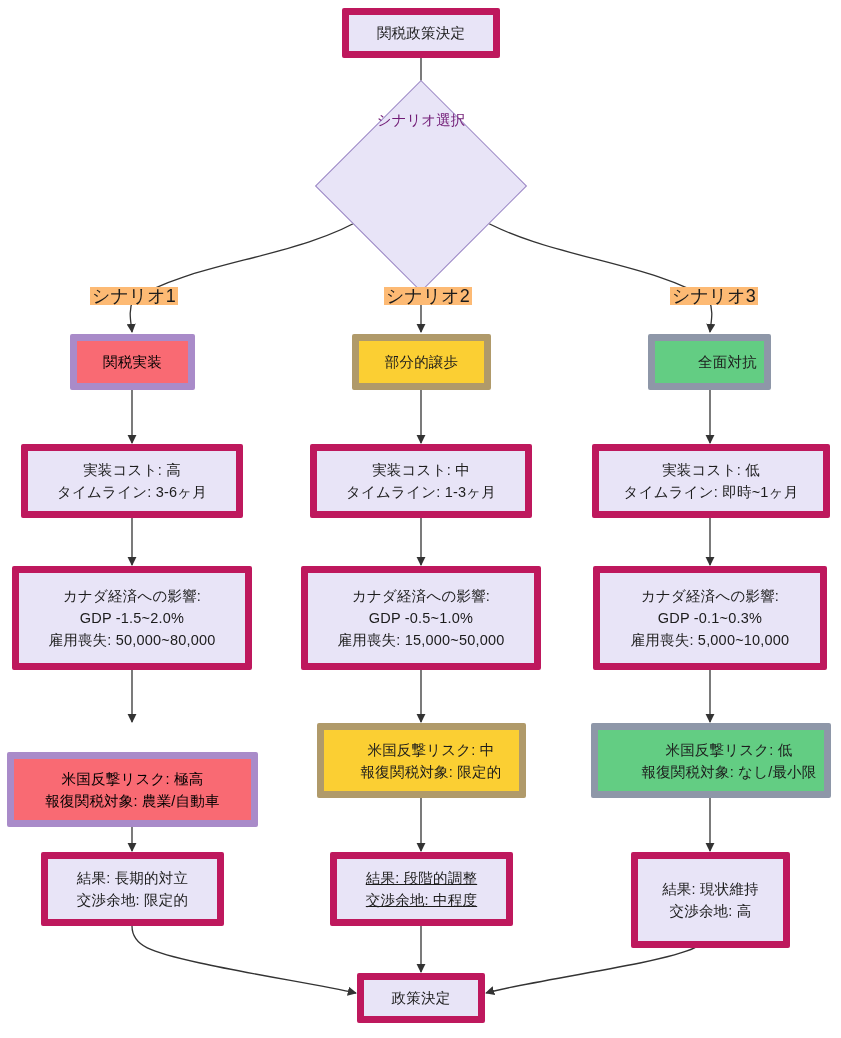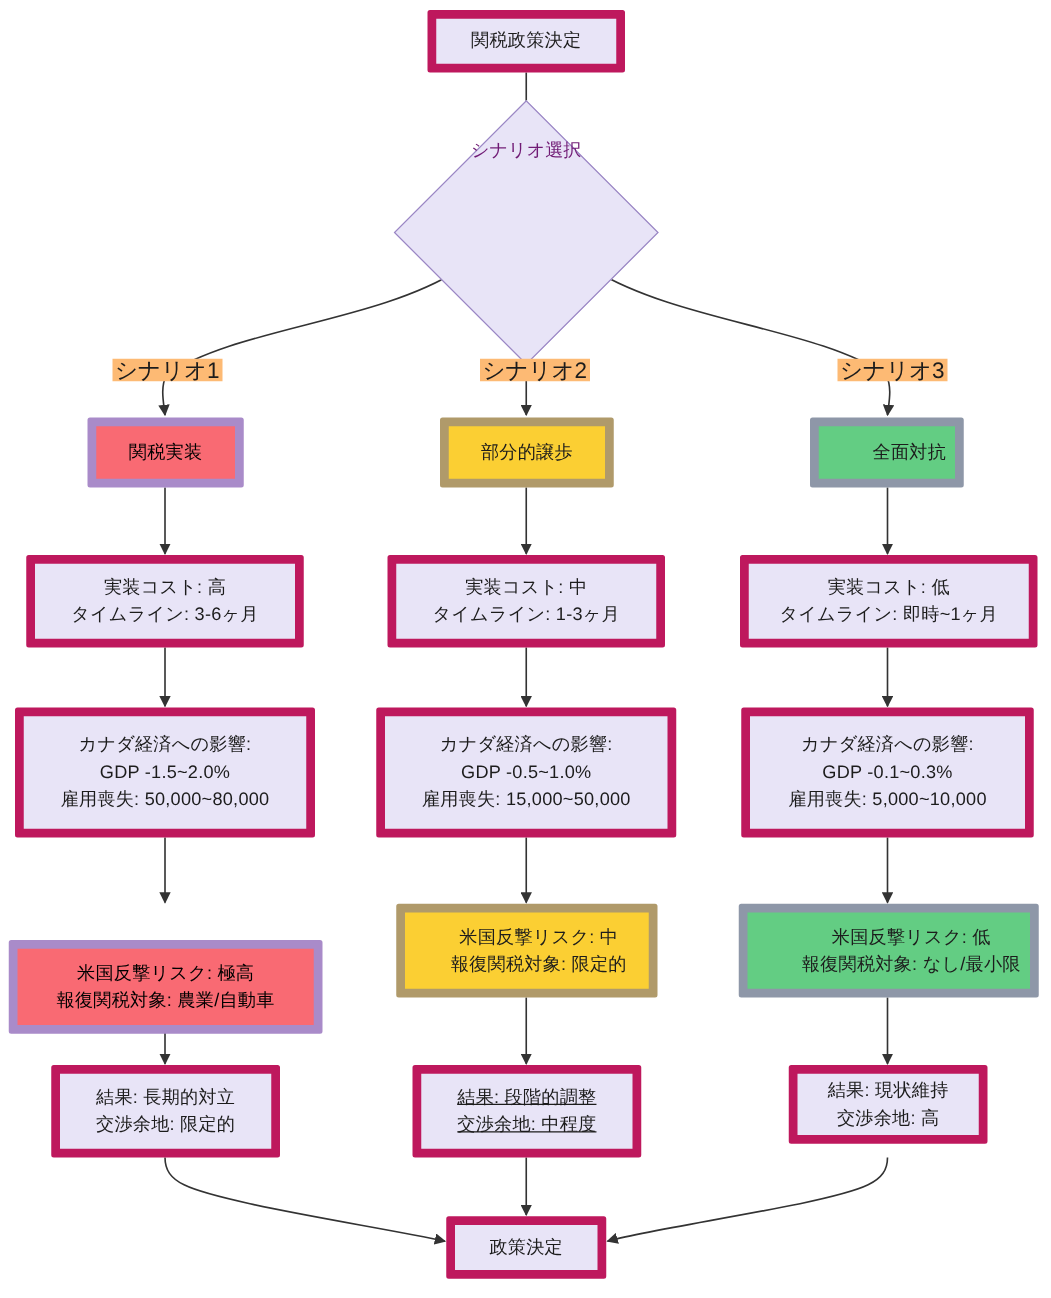--- a/index.html
+++ b/index.html
@@ -231,21 +231,21 @@
       <span class="ln">結果: 長期的対立</span>
       <span class="ln">交渉余地: 限定的</span>
     </span>
   </div>
   <div class="node" style="left:330px; top:852px; width:183px; height:74px;text-decoration:underline;">
     <span class="lines">
       <span class="ln">結果: 段階的調整</span>
       <span class="ln">交渉余地: 中程度</span>
     </span>
   </div>
-  <div class="node" style="left:631px; top:852px; width:159px; height:63px;">
+  <div class="node" style="left:631px; top:852px; width:159px; height:96px;">
     <span class="lines">
       <span class="ln">結果: 現状維持</span>
       <span class="ln">交渉余地: 高</span>
     </span>
   </div>
 
   <div class="node" style="left:357px; top:973px; width:128px; height:50px;">
     <span class="lines">
       <span class="ln">政策決定</span>
     </span>

